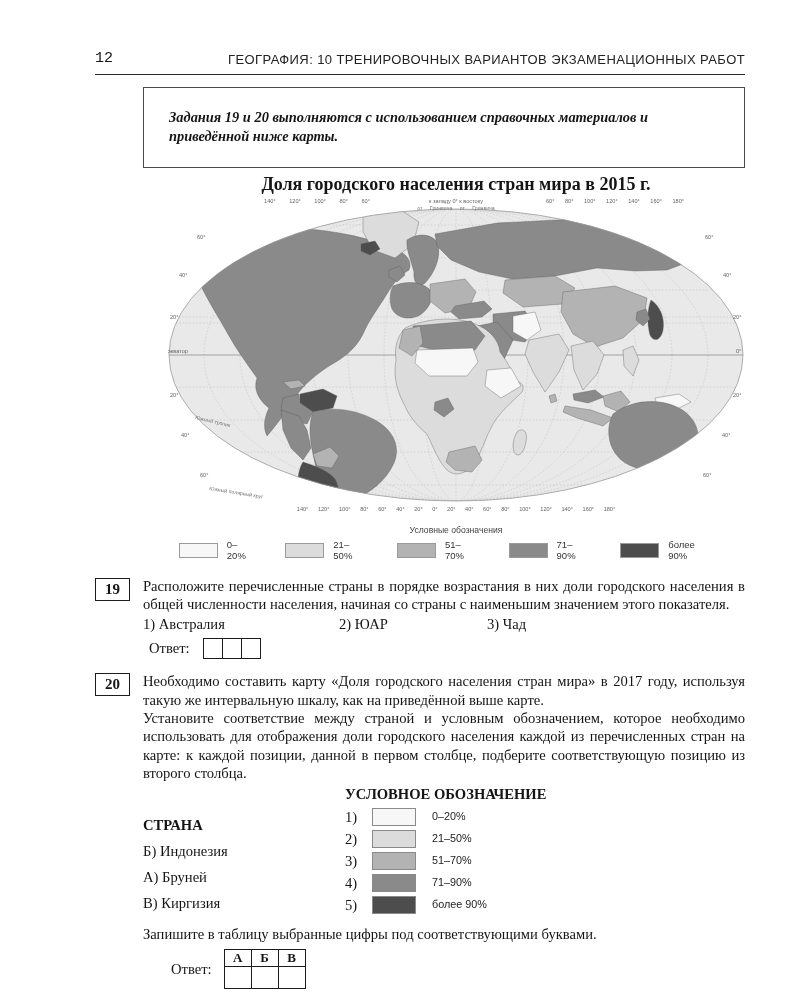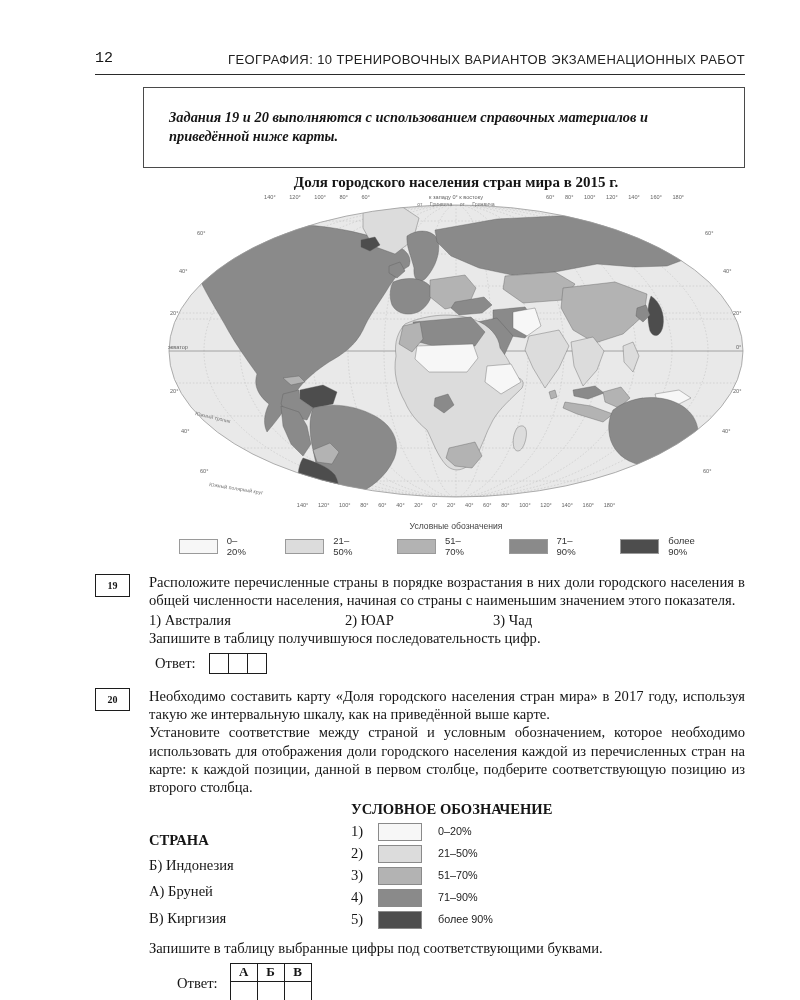--- a/index.html
+++ b/index.html
@@ -12,43 +12,43 @@
        border-bottom:1.6px solid #2a2a2a;padding-bottom:7px;}
   .hdr .pagenum{font-family:Liberation Mono, monospace;font-size:15px;}
   .hdr .booktitle{font-family:"Liberation Sans",sans-serif;font-size:13px;letter-spacing:.4px;color:#222;}
 
   
   .note-box{margin:12px 0 0 48px;border:1.1px solid #4a4a4a;padding:4px 9px 5px 9px;}
   .note-box p{margin:16px;font-size:14.4px;font-weight:bold;font-style:italic;line-height:1.32;}
 
   
   .map-wrap{margin-left:72px;width:578px;}
-  .map-title{text-align:center;font-weight:bold;font-size:15px;margin:6px 0 2px 0;}
+  .map-title{text-align:center;font-weight:bold;font-size:18px;margin:6px 0 2px 0;}
   svg.worldmap{display:block;}
   .ocean{fill:#e9e9e9;}
   .grat{stroke:#bfbfbf;stroke-width:.5;fill:none;stroke-dasharray:1.6,1.8;}
   .grat-solid{stroke:#9a9a9a;stroke-width:.8;fill:none;}
   .equ{stroke:#8f8f8f;stroke-width:.8;}
   .reg{stroke:#5a5a5a;stroke-width:.38;}
   .f1{fill:var(--c1,#f7f7f7);} .f2{fill:var(--c2,#dcdcdc);} .f3{fill:var(--c3,#b3b3b3);}
   .f4{fill:var(--c4,#8a8a8a);} .f5{fill:var(--c5,#4d4d4d);}
   .fant{fill:#fcfcfc;stroke:#777;stroke-width:.5;stroke-dasharray:2,1.6;}
   .mlab{font-family:"Liberation Sans",sans-serif;font-size:5.6px;fill:#666;}
   .mlab2{font-family:"Liberation Sans",sans-serif;font-size:5.2px;fill:#777;}
 
   .legend-title{text-align:center;font-family:"Liberation Sans",sans-serif;font-size:8.6px;color:#444;margin-top:10px;}
   .legend-row{display:flex;align-items:center;margin-top:4px;padding-left:12px;}
   .legend-item{display:flex;align-items:center;margin-right:30px;}
   .legend-item .swatch{width:38px;height:13px;border:.8px solid #9a9a9a;margin-right:9px;}
   .legend-item .slab{font-family:"Liberation Sans",sans-serif;font-size:9.5px;color:#333;}
 
   
   .question{display:flex;margin-top:16px;}
-  .qnum{flex:0 0 auto;width:33px;height:21px;border:1.9px solid #1c1c1c;font-weight:bold;font-size:10px;
-        display:flex;align-items:center;justify-content:center;margin-right:19px;margin-top:1px;}
+  .qnum{flex:0 0 auto;width:33px;height:21px;border:1.9px solid #1c1c1c;font-weight:bold;font-size:15px;
+        display:flex;align-items:center;justify-content:center;margin-right:13px;margin-top:1px;}
   .qbody{width:602px;font-size:14.6px;line-height:1.26;}
   .qbody p{margin:0;text-align:justify;}
   .opts{display:flex;margin:1px 0 0 0;}
   .opts .opt0{width:196px;} .opts .opt1{width:148px;}
 
   .answer-row{display:flex;align-items:center;margin-top:5px;}
   .answer-row .anslab{margin-right:13px;}
   table.ans3{border-collapse:collapse;}
   table.ans3 td{width:18px;height:19px;border:1.6px solid #1c1c1c;padding:0;}
 
@@ -227,21 +227,20 @@
 
   <div class="question">
     <div class="qnum">19</div>
     <div class="qbody">
       <p class="qtext">Расположите перечисленные страны в порядке возрастания в них доли городского населения в общей численности населения, начиная со страны с наименьшим значением этого показателя.</p>
       <div class="opts">
         <span class="opt0">1) Австралия</span>
         <span class="opt1">2) ЮАР</span>
         <span class="opt2">3) Чад</span>
       </div>
-      <p>Запишите в таблицу получившуюся последовательность цифр.</p>
       <div class="answer-row" style="margin-left:6px;">
         <span class="anslab">Ответ:</span>
         <table class="ans3">
           <tbody>
                 <tr>
             <td></td>
             <td></td>
             <td></td>
           </tr>
         </tbody>

